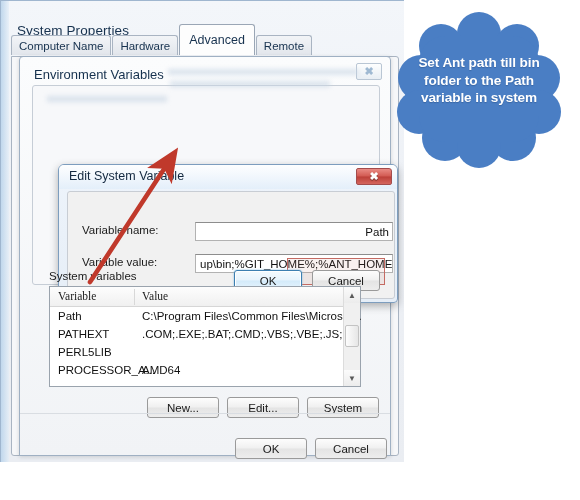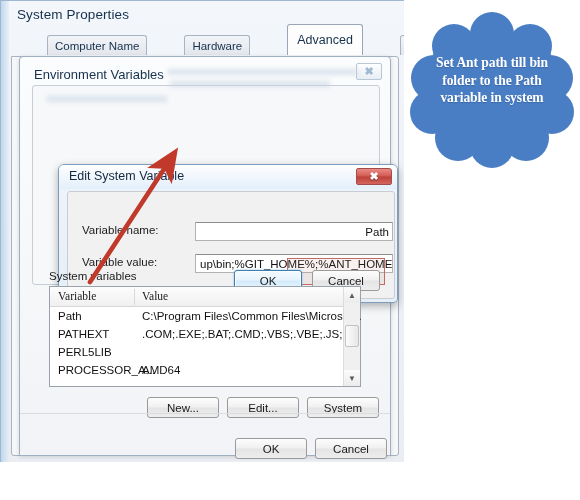--- a/index.html
+++ b/index.html
@@ -41,21 +41,21 @@
   .sysprop {
     position: absolute;
     left: 0; top: 0;
     width: 404px; height: 462px;
     background: linear-gradient(180deg,#f3f6fa 0%, #eef1f6 40%, #eaedf2 100%);
     border-top: 1px solid #9fb6cf;
     border-left: 1px solid #9fb6cf;
   }
   .sp-title {
     position: absolute;
-    left: 16px; top: 6px;
+    left: 16px; top: 22px;
     font-size: 13.5px;
     color: #16314e;
     letter-spacing: .1px;
   }
 
   
   .glass-strip {
     position: absolute;
     left: 0; top: 0; width: 8px; height: 462px;
     background: linear-gradient(90deg, rgba(190,214,236,.95), rgba(226,237,247,.6));
@@ -74,21 +74,20 @@
     padding: 0 7px;
     display: flex; align-items: center;
     font-size: 11.5px;
     color: #16314e;
     background: linear-gradient(180deg,#f2f4f7,#e2e6ec);
     border: 1px solid #a9b4c2;
     border-bottom: none;
     border-radius: 3px 3px 0 0;
     margin-right: 1px;
     white-space: nowrap;
-    margin-left: 36px;
   }
   .tab.active {
     height: 28px;
     background: #fdfdfd;
     border-color: #9aa6b5;
     font-size: 12.5px;
     padding: 15px 9px;
     position: relative;
     z-index: 3;
   }
@@ -314,22 +313,22 @@
   .arrow-svg {
     position: absolute;
     left: 0; top: 0;
     width: 580px; height: 500px;
     pointer-events: none;
   }
 
   
   .callout {
     position: absolute;
-    left: 404px; top: 8px;
-    width: 176px; height: 160px; font-family: Liberation Serif, serif;
+    left: 391px; top: 8px;
+    width: 176px; height: 160px;
   }
   .callout svg { position: absolute; left: 0; top: 0; }
   .callout-text {
     position: absolute;
     left: 18px; top: 46px;
     width: 140px;
     text-align: center;
     color: #ffffff;
     font-size: 13.6px;
     font-weight: bold;

